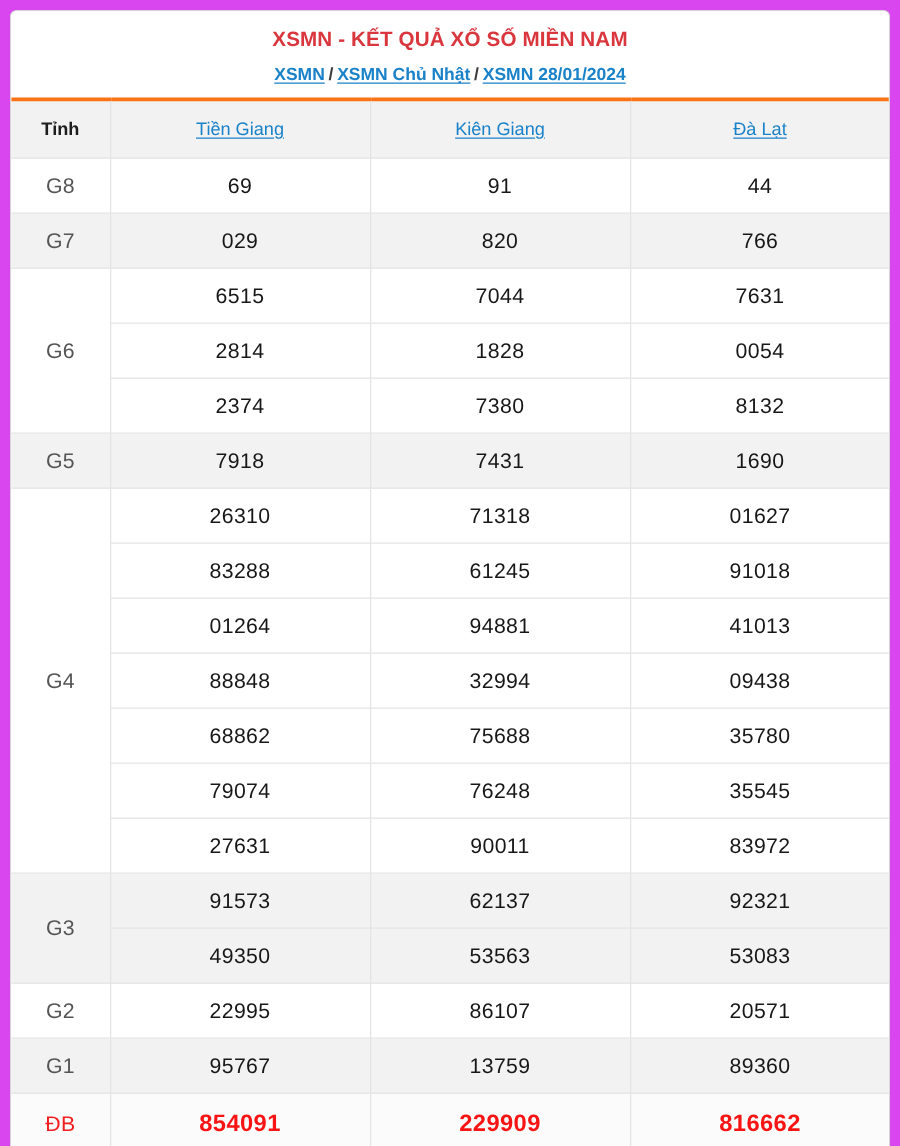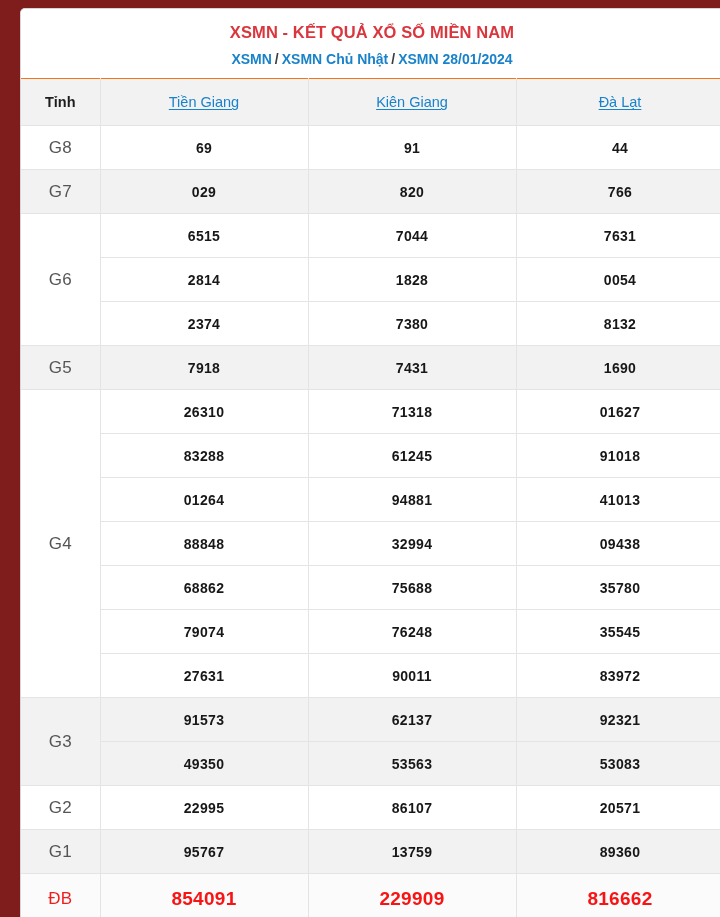--- a/index.html
+++ b/index.html
@@ -10,22 +10,22 @@
     width: 720px;
     height: 917px;
     background: #e8e8e8;
     font-family: "Liberation Sans", "DejaVu Sans", sans-serif;
     -webkit-font-smoothing: antialiased;
   }
 
   .page {
     width: 720px;
     height: 917px;
-    padding: 8px 8px 0 20px;
-    background: #7f1d1d;
+    padding: 8px 8px 0 8px;
+    background: #d946ef;
   }
 
   .card {
     width: 704px;
     background: #ffffff;
     border: 1px solid #d6d6d6;
     border-radius: 5px;
     border-bottom: none;
     overflow: hidden;
   }
@@ -46,20 +46,21 @@
   }
   .breadcrumb {
     font-size: 14px;
     font-weight: 700;
     line-height: 1.3;
     color: #3b3b3b;
     white-space: nowrap;
   }
   .breadcrumb a {
     color: #1a82c9;
+    text-decoration: underline;
     text-underline-offset: 2px;
     cursor: pointer;
   }
   .breadcrumb .sep {
     color: #3b3b3b;
     padding: 0 3px;
     display: inline-block;
   }
 
   
@@ -74,21 +75,21 @@
   table.results th,
   table.results td {
     border: 1px solid #e4e4e4;
     border-left: 1px solid #e0e0e0;
     padding: 0;
     text-align: center;
     vertical-align: middle;
   }
   table.results th:first-child,
   table.results td:first-child { border-left: none; }
-  table.results tr:first-child th { border-top: 1px solid #f97316; }
+  table.results tr:first-child th { border-top: 3px solid #f97316; }
 
   thead th {
     background: #f2f2f2;
     height: 47px;
     font-size: 14.5px;
     font-weight: 700;
     border-bottom: 1px solid #dcdcdc;
   }
   thead th.prize-head { color: #1d1d1d; }
   thead th.prov-head a {
@@ -99,22 +100,22 @@
     cursor: pointer;
   }
 
   td.prize-label {
     font-size: 17px;
     font-weight: 400;
     color: #555555;
     letter-spacing: .2px;
   }
   td.num {
-    font-size: 14px;
-    font-weight: 700;
+    font-size: 17px;
+    font-weight: 400;
     color: #171717;
     letter-spacing: .3px;
     height: 44px;
   }
 
   
   tr.shade td { background: #f2f2f2; }
   tr.plain td { background: #ffffff; }
 
   

